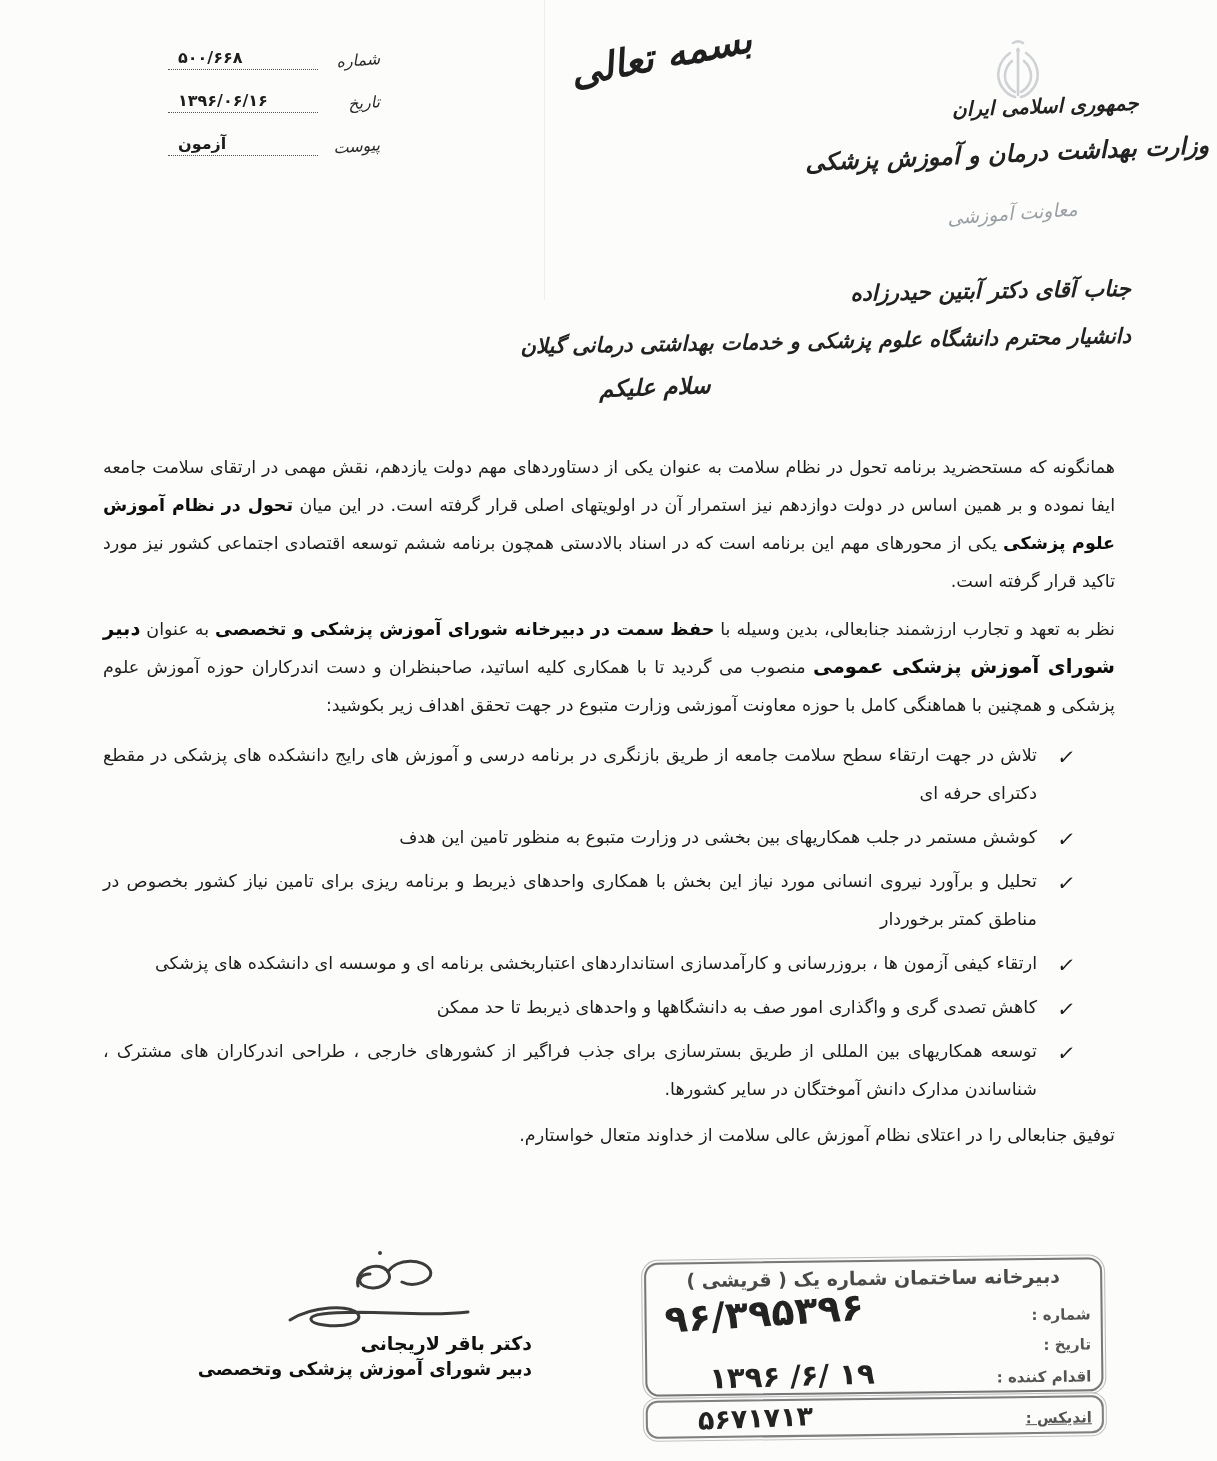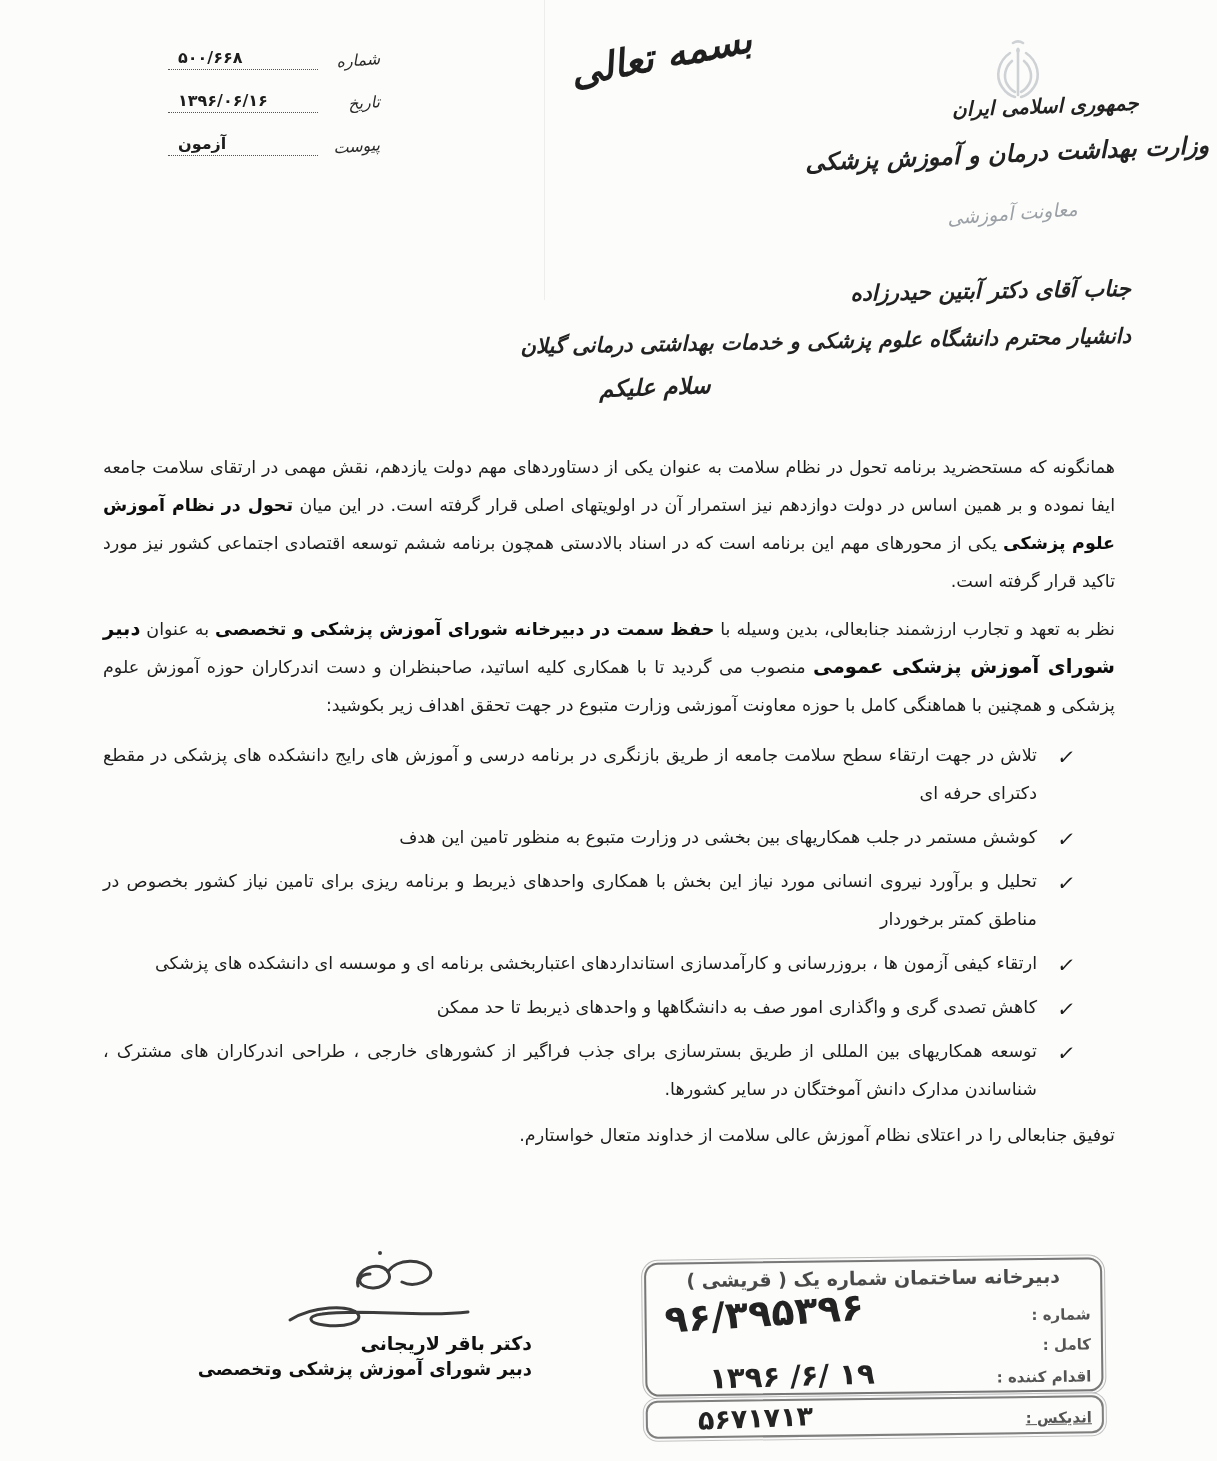--- a/index.html
+++ b/index.html
@@ -152,21 +152,21 @@
   <div class="sig-block">
     <div class="sig-name">دکتر باقر لاریجانی</div>
     <div class="sig-title2">دبیر شورای آموزش پزشکی وتخصصی</div>
   </div>
 
   <div class="stamp">
     <div class="stamp-main">
       <div class="stamp-title">دبیرخانه ساختمان شماره یک ( قریشی )</div>
       <span class="stamp-label st-no">شماره :</span>
       <span class="hand hand-number">۹۶/۳۹۵۳۹۶</span>
-      <span class="stamp-label st-date">کامل :</span>
+      <span class="stamp-label st-date">تاریخ :</span>
       <span class="stamp-label st-actor">اقدام کننده :</span>
       <span class="hand hand-date">۱۳۹۶ /۶/ ۱۹</span>
     </div>
     <div class="stamp-foot">
       <span class="stamp-label st-index">اندیکس :</span>
       <span class="hand hand-index">۵۶۷۱۷۱۳</span>
     </div>
   </div>
 </div>
 

